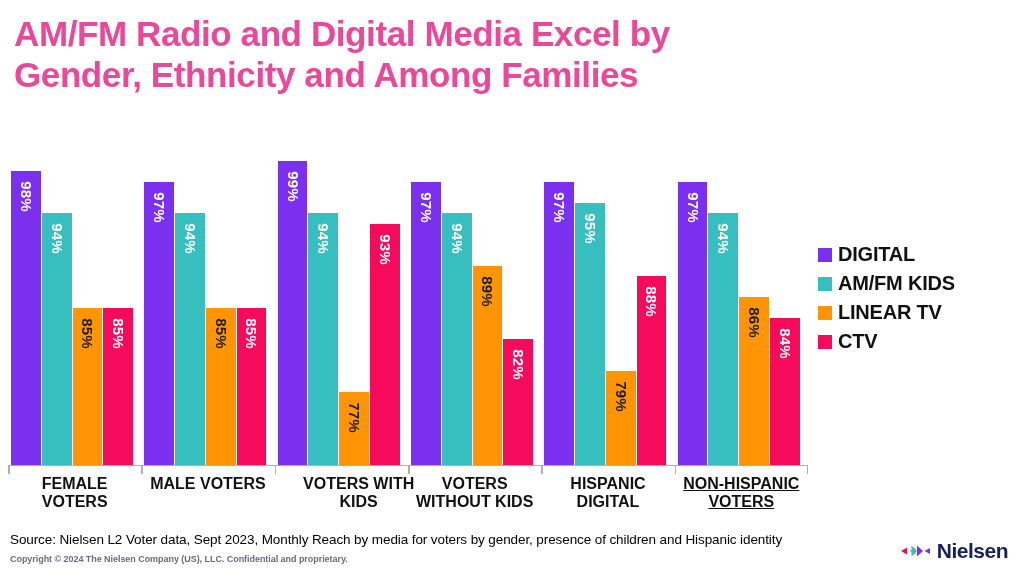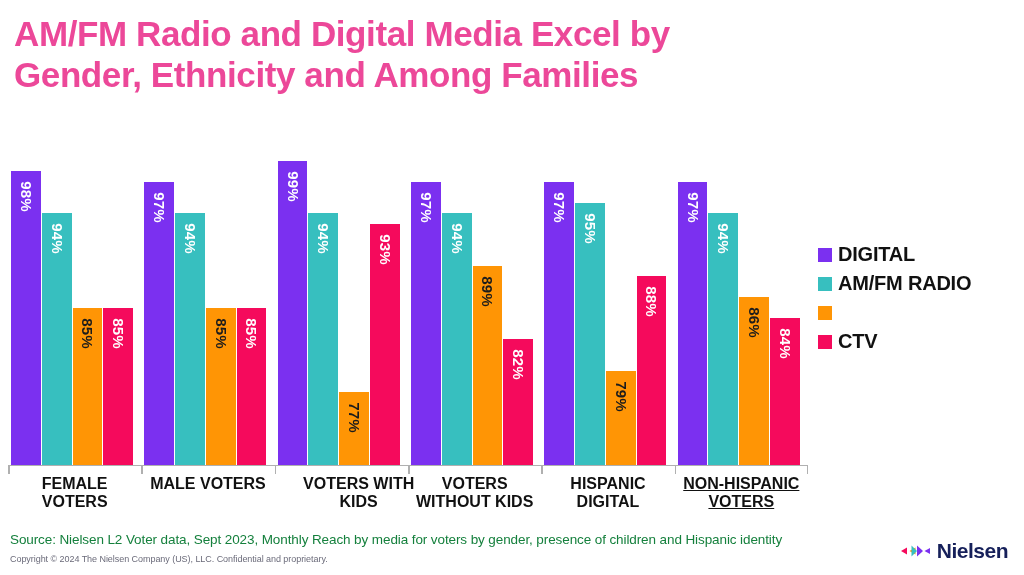--- a/index.html
+++ b/index.html
@@ -125,31 +125,32 @@
   
   #footer {
     position:absolute;
     left:0; top:528px;
     width:1024px; height:47px;
   }
   #source {
     position:absolute;
     left:10px; top:4px;
     font-size:13.5px;
-    color:#15803d;
+    color:#000000;
     letter-spacing:-0.1px;
     white-space:nowrap;
   }
   #copyright {
     position:absolute;
     left:10px; top:26px;
     font-size:9px;
     color:#6b6b7a;
     letter-spacing:-0.05px;
     white-space:nowrap;
+    font-weight:bold;
   }
   #logo {
     position:absolute;
     right:16px; top:12px;
     display:flex;
     align-items:center;
   }
   #logo-mark {
     width:30px; height:16px;
     margin-right:6px;
@@ -279,24 +280,25 @@
     </div>
 </div>
 
 <div id="legend">
     <div class="legend-row">
       <span class="legend-swatch" style="background: rgb(123, 48, 240);"></span>
       <span class="legend-label">DIGITAL</span>
     </div>
     <div class="legend-row">
       <span class="legend-swatch" style="background: rgb(55, 191, 191);"></span>
-      <span class="legend-label">AM/FM RADIO</span>
+      <span class="legend-label">AM/FM KIDS</span>
     </div>
     <div class="legend-row">
       <span class="legend-swatch" style="background: rgb(255, 149, 5);"></span>
+      <span class="legend-label">LINEAR TV</span>
     </div>
     <div class="legend-row">
       <span class="legend-swatch" style="background: rgb(245, 10, 92);"></span>
       <span class="legend-label">CTV</span>
     </div>
   </div>
 
 <div id="footer">
   <div id="source">Source: Nielsen L2 Voter data, Sept 2023, Monthly Reach by media for voters by gender, presence of children and Hispanic identity</div>
   <div id="copyright">Copyright © 2024 The Nielsen Company (US), LLC. Confidential and proprietary.</div>

